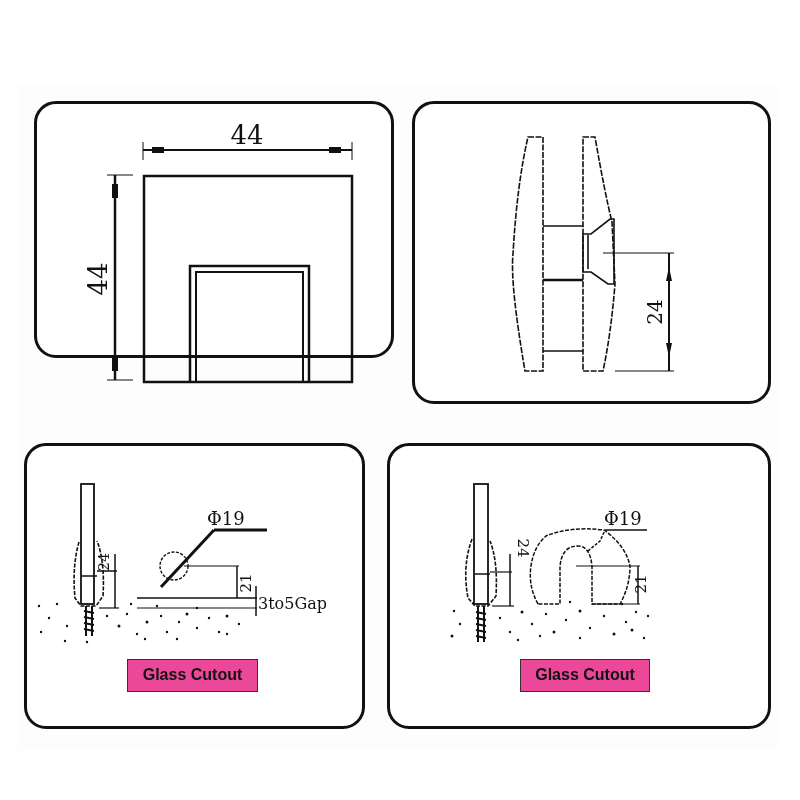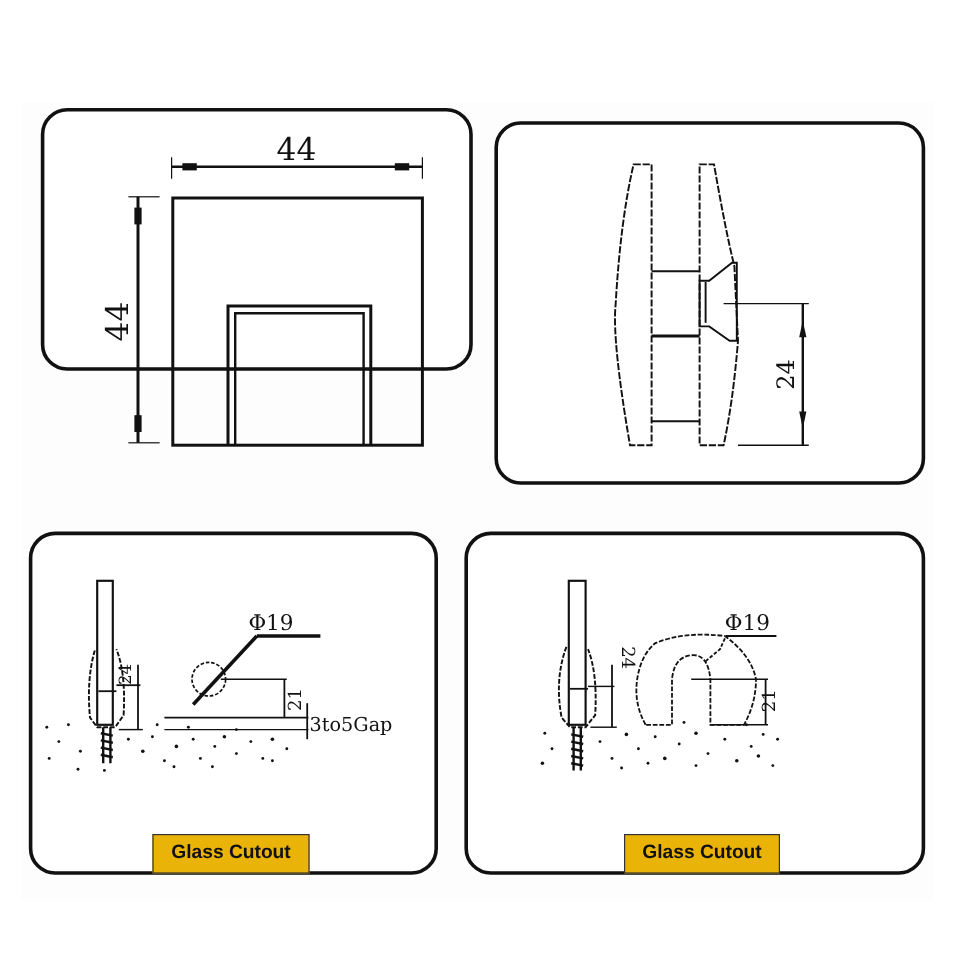--- a/index.html
+++ b/index.html
@@ -2,30 +2,30 @@
 <html><head>
 <meta charset="utf-8">
 <style>
   html, body { margin: 0; padding: 0; background: #ffffff; }
   body { width: 800px; height: 800px; position: relative; overflow: hidden;
          font-family: "Liberation Sans", sans-serif; }
   .sheet { position: absolute; left: 18px; top: 85px; width: 760px; height: 665px; background: #fdfdfd; }
   .panel { position: absolute; border: 3px solid #111; border-radius: 22px; background: #fff; box-sizing: border-box; }
   .panel svg { position: absolute; left: 0; top: 0; overflow: visible; }
   .dim { font-family: "DejaVu Serif", "Liberation Serif", serif; fill: #111; }
-  .caption { position: absolute; border: 1.5px solid #333; background: #eab308;
+  .caption { position: absolute; border: 1.5px solid #333; background: #ec4899;
              font-family: "Liberation Sans", sans-serif; font-weight: bold; font-size: 16px;
-             color: #111; text-align: center; box-sizing: border-box; line-height: 30px; margin-top: 36px; }
+             color: #111; text-align: center; box-sizing: border-box; line-height: 30px; }
 </style>
 </head>
 <body>
 
 <div class="sheet"></div>
 
-<div class="panel" style="left:34px; top:90px; width:360px; height:219px;">
+<div class="panel" style="left:34px; top:101px; width:360px; height:257px;">
   <svg width="360" height="303">
 
     <line x1="106" y1="46" x2="315" y2="46" stroke="#111" stroke-width="2"></line>
     <line x1="106" y1="38" x2="106" y2="56" stroke="#111" stroke-width="1"></line>
     <line x1="315" y1="38" x2="315" y2="56" stroke="#111" stroke-width="1"></line>
     <rect x="115" y="43" width="12" height="6" fill="#111"></rect>
     <rect x="292" y="43" width="12" height="6" fill="#111"></rect>
     <text class="dim" x="210" y="40" font-size="26" text-anchor="middle">44</text>
 
     <line x1="78" y1="71" x2="78" y2="276" stroke="#111" stroke-width="2.5"></line>

